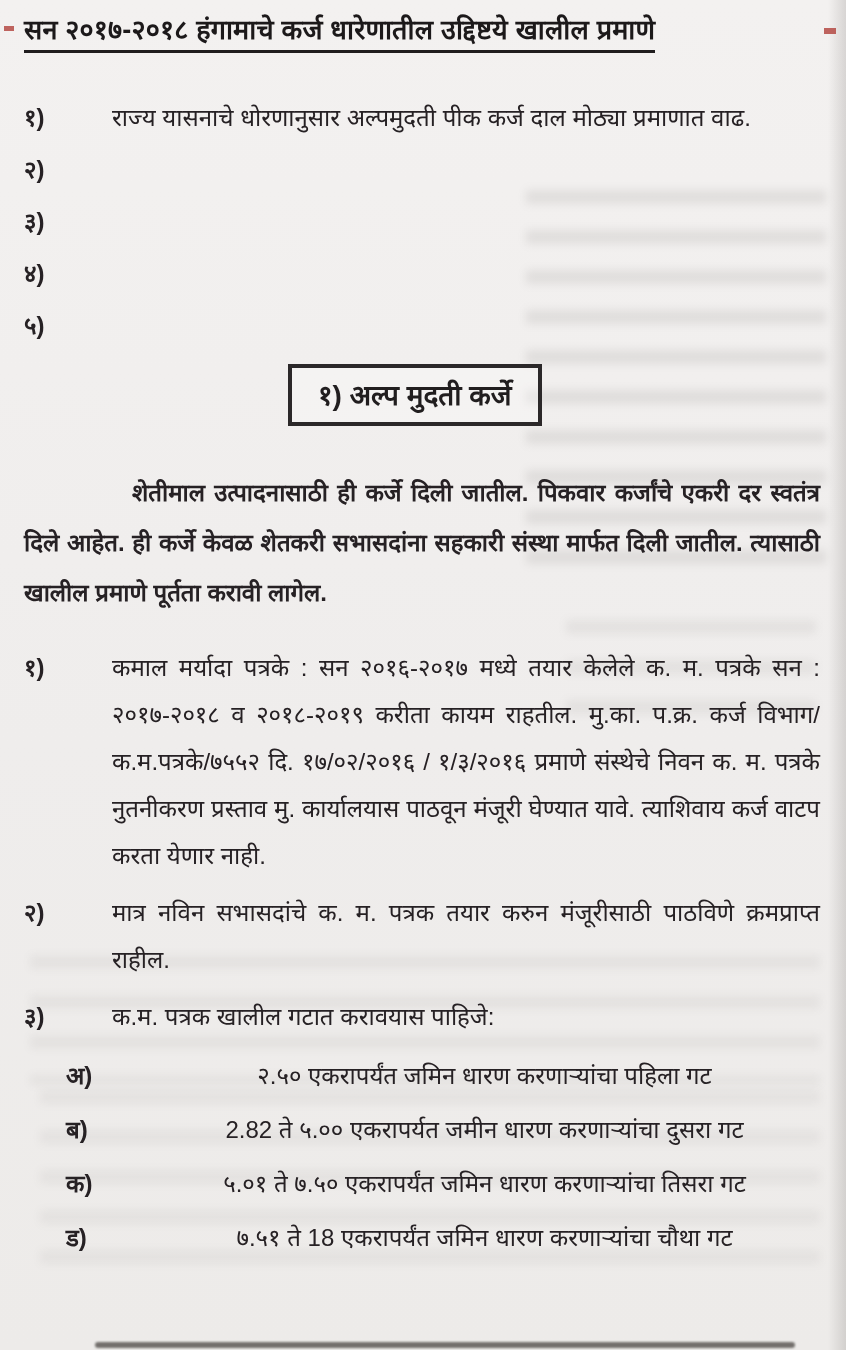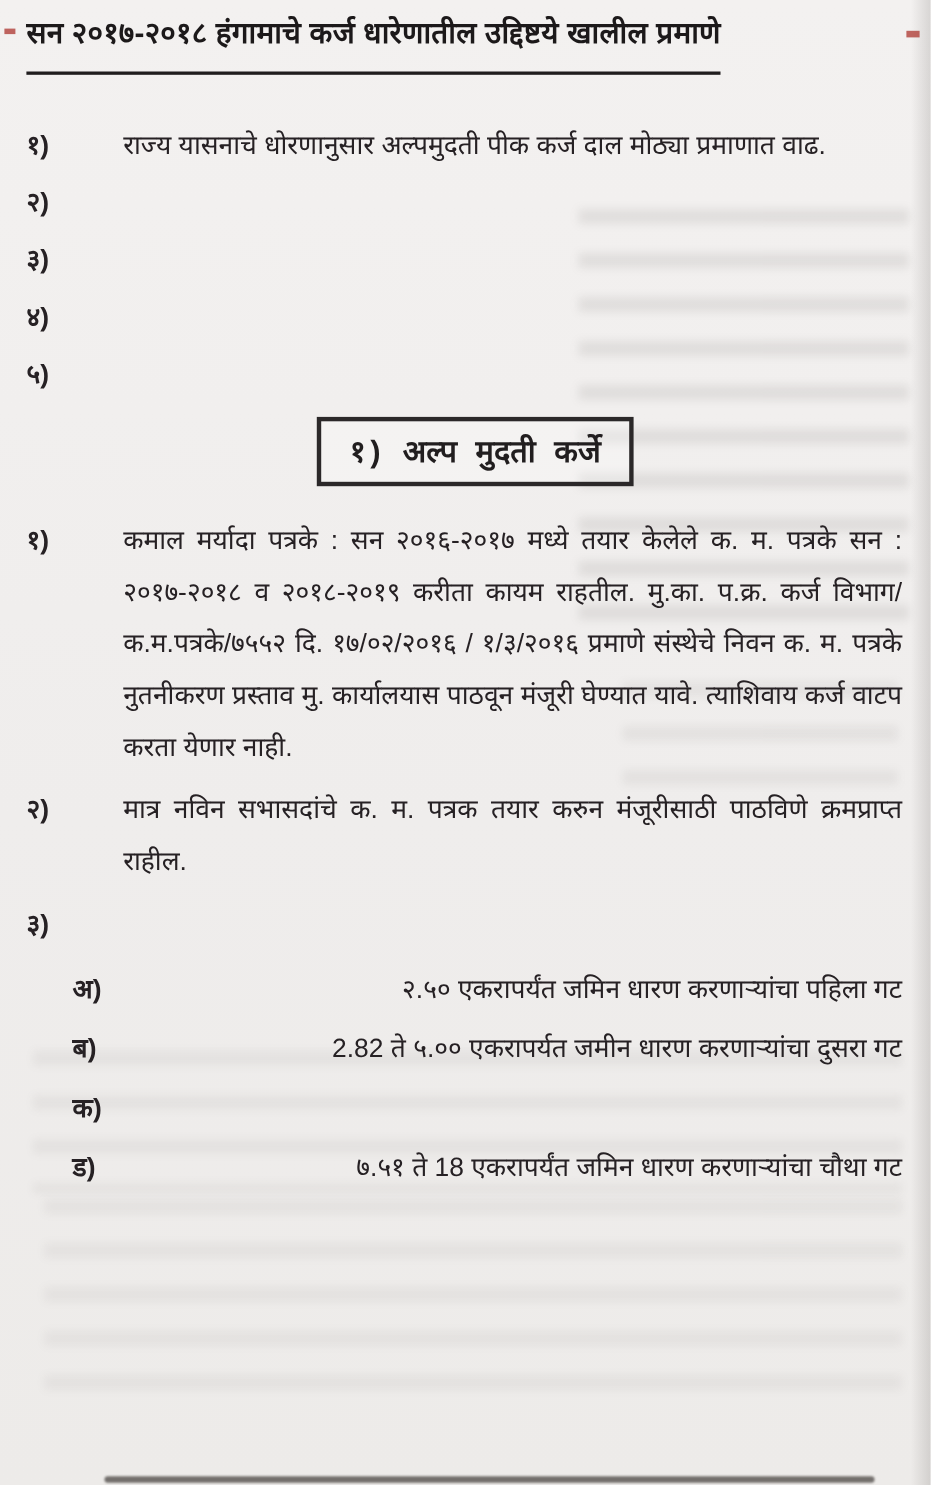--- a/index.html
+++ b/index.html
@@ -43,35 +43,35 @@
   .speck.s1 { left: 4px;  top: 26px; width: 10px; height: 5px; }
   .speck.s2 { left: 824px; top: 28px; width: 12px; height: 6px; }
 
   .content { position: relative; z-index: 2; padding: 10px 24px 0 24px; }
 
   .doc-title {
     display: inline-block;
     font-size: 27px; font-weight: 700;
     color: #1c191a;
     border-bottom: 3px solid #201d1e;
-    padding-bottom: 18px;
+    padding-bottom: 3px;
     letter-spacing: 0.2px;
   }
 
   .obj-list { margin-top: 42px; }
   .row { display: flex; margin-bottom: 7px; }
   .row .num {
     flex: 0 0 88px; font-size: 24px; font-weight: 700; line-height: 45px;
   }
   .row .txt {
     flex: 1; font-size: 24px; font-weight: 400; line-height: 45px;
     text-align: justify; padding-right: 2px;
   }
 
-  .heading-wrap { margin-top: 16px; padding-left: 264px; font-family: Liberation Mono, monospace; }
+  .heading-wrap { margin-top: 16px; padding-left: 264px; }
   .heading-box {
     display: inline-block;
     border: 4px solid #2b2829;
     padding: 7px 26px 9px 26px;
     font-size: 28px; font-weight: 700; color: #211e1f;
     background: rgba(255,255,255,0.25);
   }
 
   .intro-para {
     margin-top: 42px;
@@ -79,21 +79,21 @@
     text-align: justify; text-indent: 108px; padding-right: 2px;
   }
 
   .cond-list { margin-top: 26px; }
   .cond-list .row { margin-bottom: 10px; }
   .cond-list .num, .cond-list .txt { line-height: 47px; }
 
   .group-list { margin-top: 14px; }
   .group-list .row { margin-bottom: 10px; }
   .group-list .num { flex: 0 0 125px; padding-left: 42px; box-sizing: border-box; line-height: 44px; }
-  .group-list .txt { line-height: 44px; text-align: right; }
+  .group-list .txt { line-height: 44px; text-align: center; }
 </style>
 </head>
 <body>
 
 <div class="page">
 
   <div class="bleed b1"></div>
   <div class="bleed b2"></div>
   <div class="bleed b3"></div>
   <div class="bleed b4"></div>
@@ -122,46 +122,49 @@
       </div>
       <div class="row">
         <div class="num">५)</div>
       </div>
     </div>
 
     <div class="heading-wrap">
       <div class="heading-box">१) अल्प मुदती कर्जे</div>
     </div>
 
+    <div class="intro-para">शेतीमाल उत्पादनासाठी ही कर्जे दिली जातील. पिकवार कर्जांचे एकरी दर स्वतंत्र दिले आहेत. ही कर्जे केवळ शेतकरी सभासदांना सहकारी संस्था मार्फत दिली जातील. त्यासाठी खालील प्रमाणे पूर्तता करावी लागेल.</div>
 
     <div class="cond-list">
       <div class="row">
         <div class="num">१)</div>
         <div class="txt">कमाल मर्यादा पत्रके : सन २०१६-२०१७ मध्ये तयार केलेले क. म. पत्रके सन : २०१७-२०१८ व २०१८-२०१९ करीता कायम राहतील. मु.का. प.क्र. कर्ज विभाग/क.म.पत्रके/७५५२ दि. १७/०२/२०१६ / १/३/२०१६ प्रमाणे संस्थेचे निवन क. म. पत्रके नुतनीकरण प्रस्ताव मु. कार्यालयास पाठवून मंजूरी घेण्यात यावे. त्याशिवाय कर्ज वाटप करता येणार नाही.</div>
       </div>
       <div class="row">
         <div class="num">२)</div>
         <div class="txt">मात्र नविन सभासदांचे क. म. पत्रक तयार करुन मंजूरीसाठी पाठविणे क्रमप्राप्त राहील.</div>
       </div>
       <div class="row">
         <div class="num">३)</div>
+        <div class="txt">क.म. पत्रक खालील गटात करावयास पाहिजे:</div>
       </div>
     </div>
 
     <div class="group-list">
       <div class="row">
         <div class="num">अ)</div>
         <div class="txt">२.५० एकरापर्यंत जमिन धारण करणाऱ्यांचा पहिला गट</div>
       </div>
       <div class="row">
         <div class="num">ब)</div>
         <div class="txt">2.82 ते ५.०० एकरापर्यत जमीन धारण करणाऱ्यांचा दुसरा गट</div>
       </div>
       <div class="row">
         <div class="num">क)</div>
+        <div class="txt">५.०१ ते ७.५० एकरापर्यंत जमिन धारण करणाऱ्यांचा तिसरा गट</div>
       </div>
       <div class="row">
         <div class="num">ड)</div>
         <div class="txt">७.५१ ते 18 एकरापर्यंत जमिन धारण करणाऱ्यांचा चौथा गट</div>
       </div>
 
     </div>
 
   </div>
 </div>

